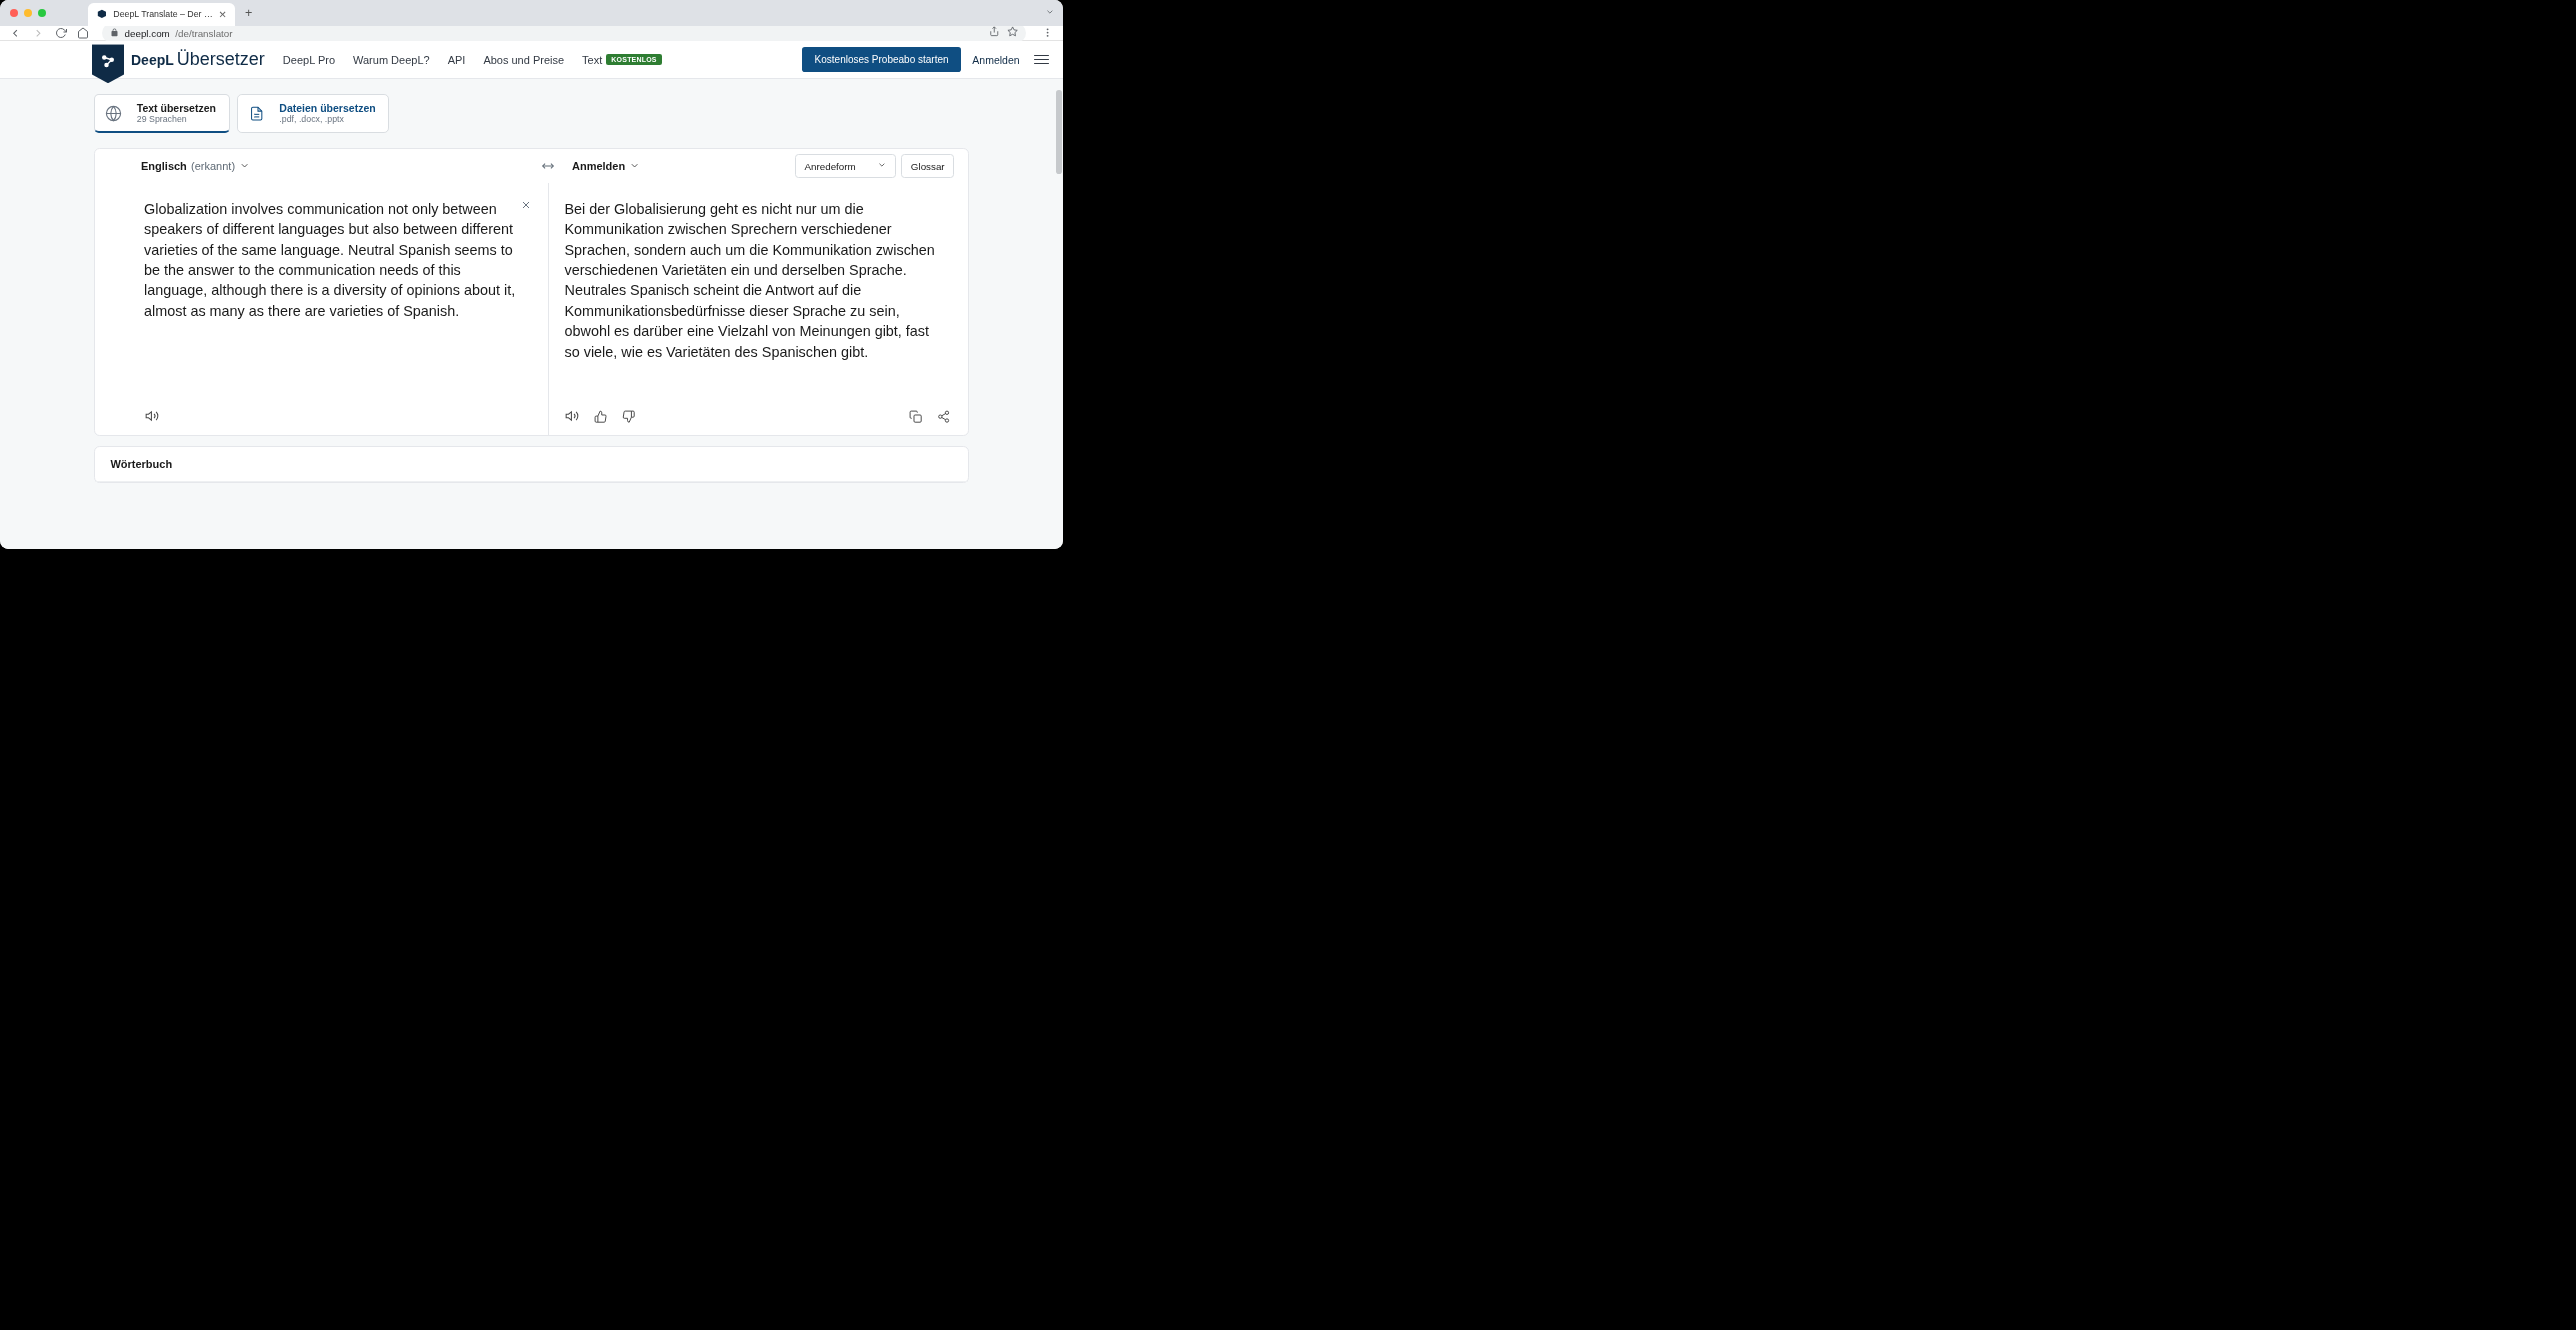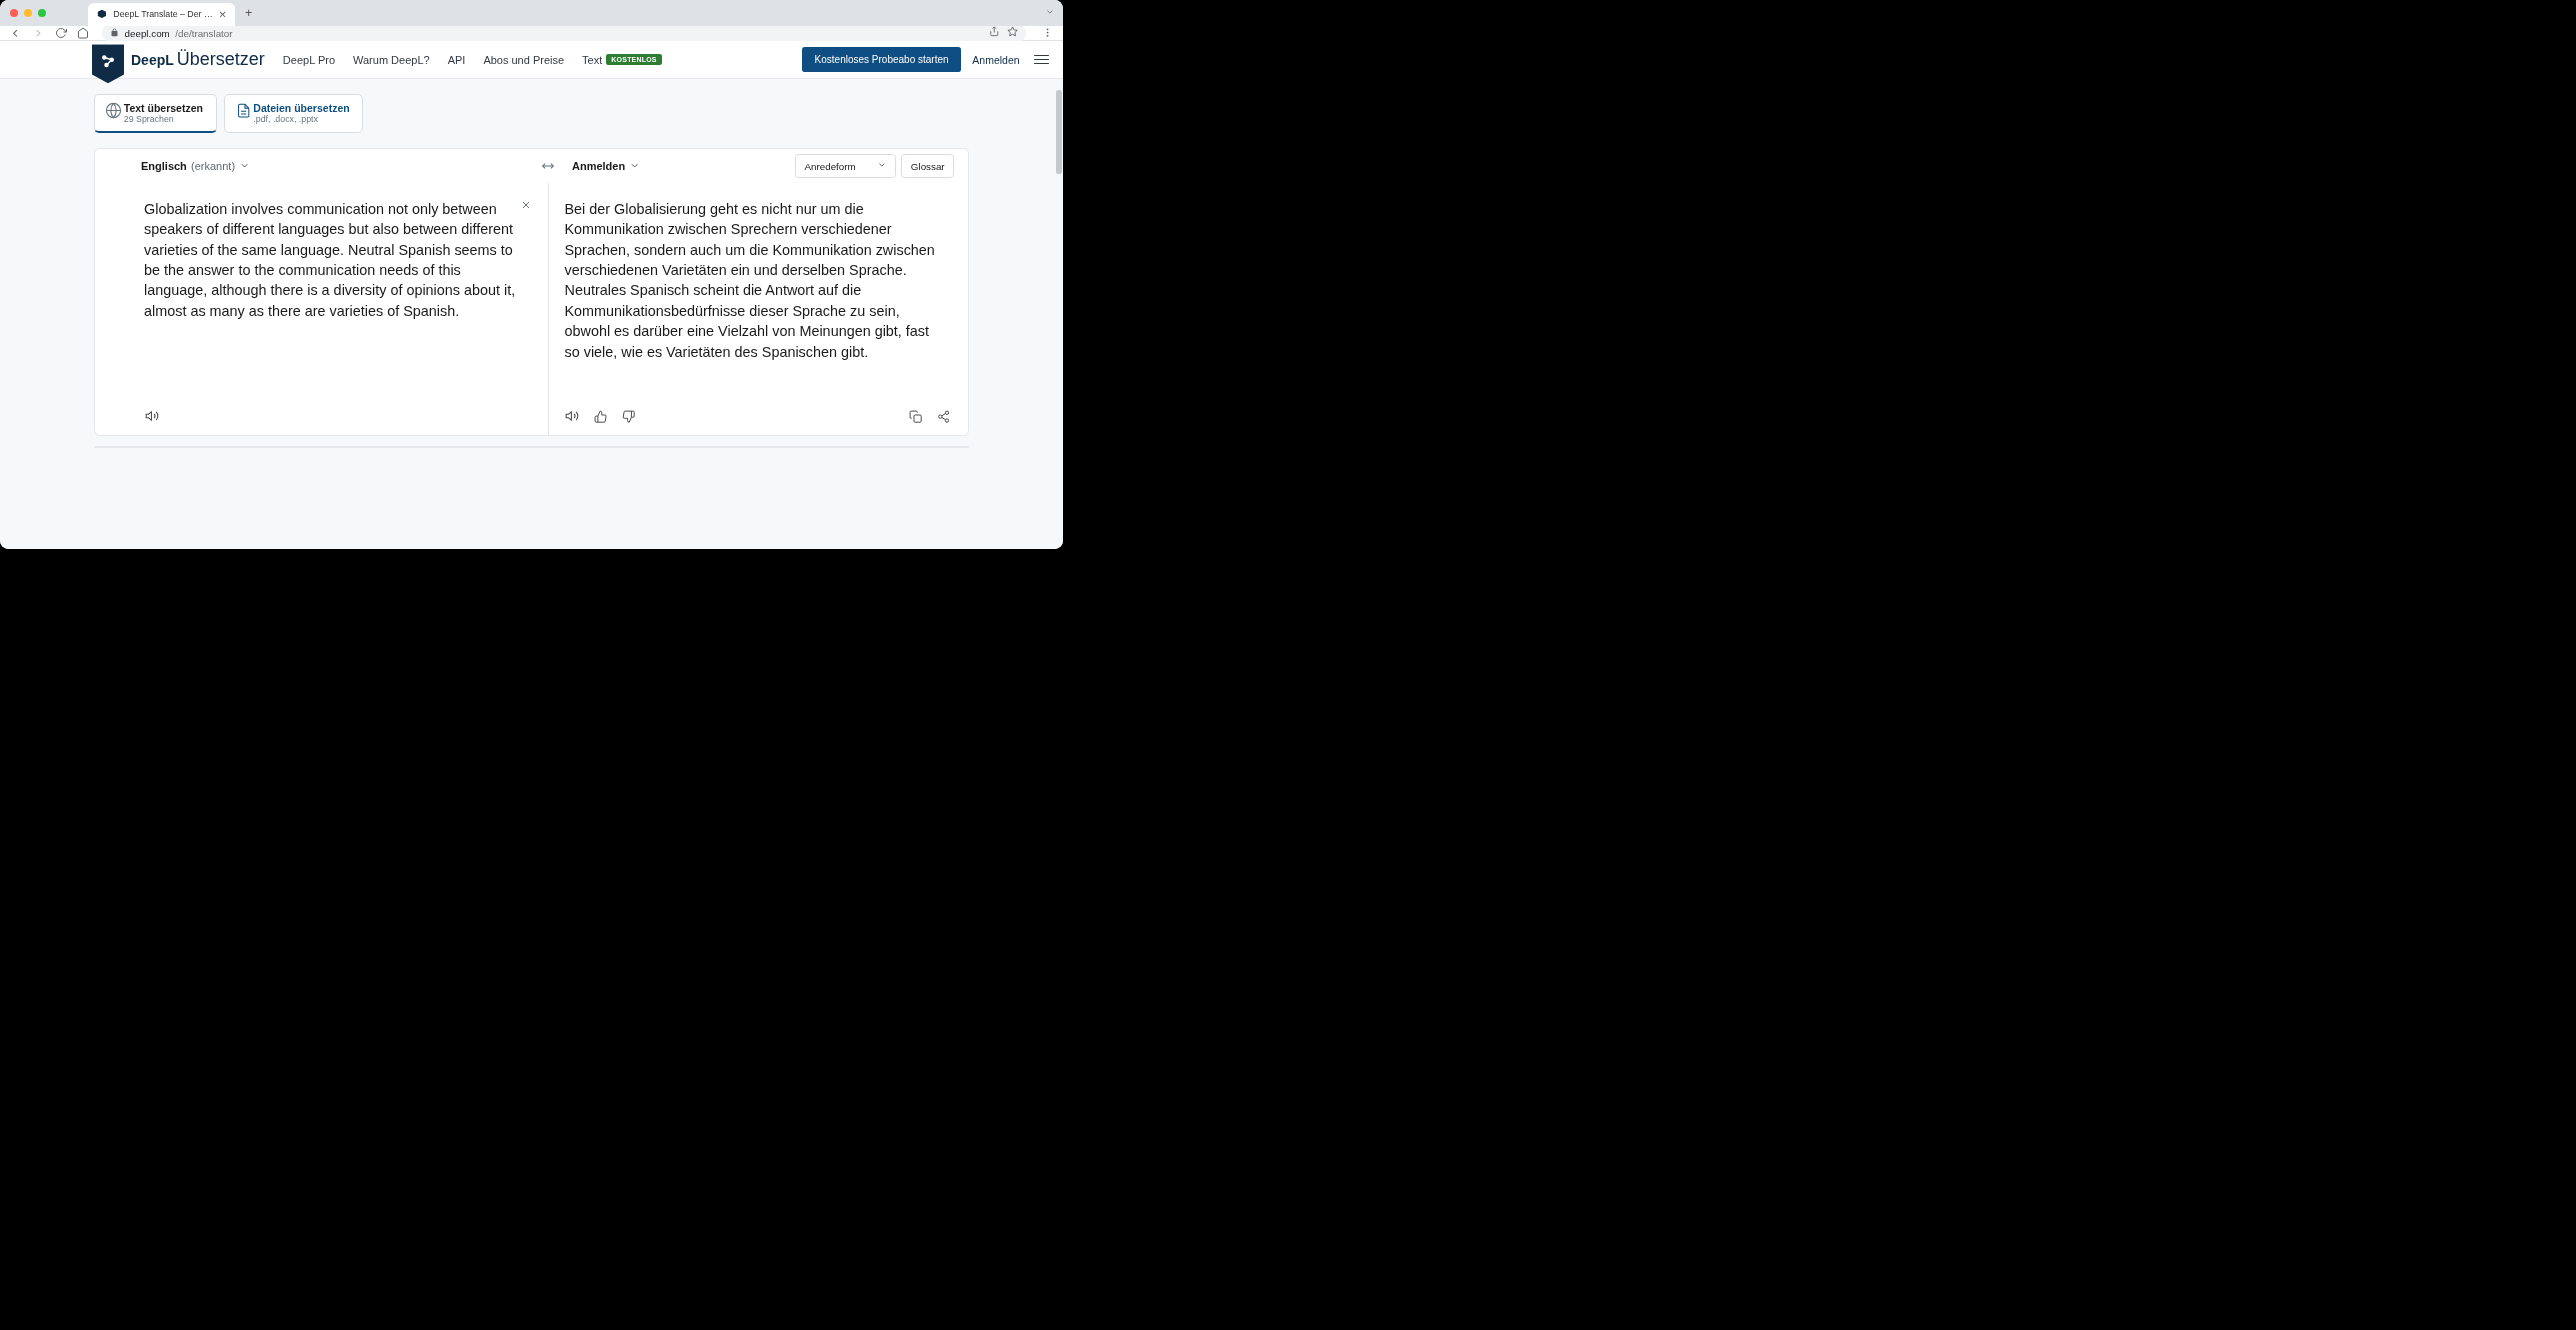--- a/index.html
+++ b/index.html
@@ -33,21 +33,21 @@
 .logo-sub { color: #0f2b46; font-size: 18px; font-weight: 400; margin-left: 3px; }
 .nav-links { display: flex; gap: 18px; margin-left: 18px; }
 .nav-link { color: #333a44; font-size: 11px; font-weight: 500; cursor: pointer; display:flex; align-items:center; gap:4.2px; }
 .badge-free { background: #2e7d32; color: #fff; font-size: 7px; padding: 2.1px 4.9px; border-radius: 2.1px; font-weight: 600; letter-spacing: 0.2px; }
 .header-right { margin-left: auto; display: flex; align-items: center; gap: 11.2px; }
 .btn-primary { background: #0f4e82; color: #fff; padding: 7px 12.6px; border-radius: 2.8px; font-size: 10px; font-weight: 500; border: none; cursor: pointer; }
 .link-login { color: #0f2b46; font-size: 10.5px; font-weight: 500; cursor:pointer; }
 .hamburger { display:flex; flex-direction:column; gap:2.8px; cursor:pointer; margin-left:2.8px; }
 .hamburger span { width: 15.4px; height: 1.4px; background: #333a44; border-radius: 0.7px; }
 .mode-tabs { display: flex; gap: 7px; padding: 14.7px 0 0 94px; }
-.mode-tab { background: #fff; border: 0.7px solid #d9dde1; border-radius: 4.9px; padding: 7px 12.6px 7px 9.8px; display: flex; gap: 1px; cursor:pointer; }
+.mode-tab { background: #fff; border: 0.7px solid #d9dde1; border-radius: 4.9px; padding: 7px 12.6px 7px 9.8px; display: flex; align-items: center; gap: 14px; cursor:pointer; }
 .mode-tab.active { border-bottom: 2.1px solid #0f4e82; padding-bottom: 5.6px; }
 .mode-tab .icon-box { width: 18px; height: 18px; display:flex; align-items:center; justify-content:center; color:#6a7480; }
 .mode-tab.files .icon-box { color:#0f4e82; }
 .mode-title { font-size: 10.5px; font-weight: 600; color: #1a1a1a; line-height: 1.2; }
 .mode-tab.files .mode-title { color: #0f4e82; }
 .mode-sub { font-size: 8.8px; color: #6a7480; line-height: 1.2; }
 .translator { margin: 15.4px 94px 0 94px; background: #fff; border: 0.7px solid #e5e7eb; border-radius: 5.6px; overflow: hidden; padding-left: 32px; }
 .lang-bar { display: flex; align-items: center; height: 34px; position: relative; border-bottom: none; }
 .lang-left, .lang-right { flex: 1; display: flex; align-items: center; padding: 0 14px; }
 .lang-sel { font-size: 11px; font-weight: 600; color: #1a1a1a; display:flex; align-items:center; gap:4.2px; cursor:pointer; }
@@ -320,18 +320,19 @@
                     <line x1="15.41" y1="6.51" x2="8.59" y2="10.49"></line>
                   </svg>
               </span>
             </div>
           </div>
         </div>
       </div>
     </div>
 
     <div class="dictionary">
+      <div class="dict-header">Wörterbuch</div>
     </div>
 
     <div class="scrollbar-v"></div>
   </div>
 </div>
 
 
 </body></html>

